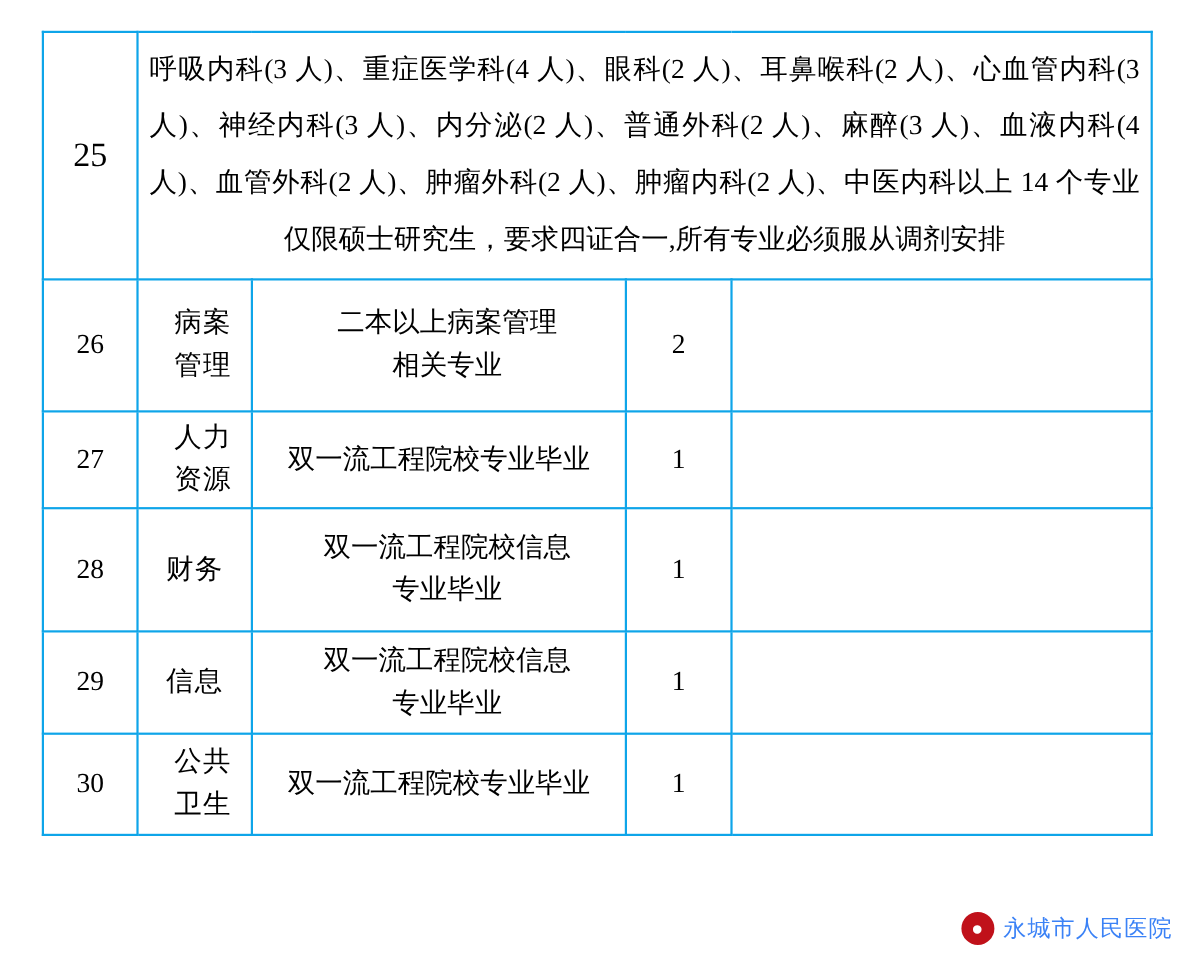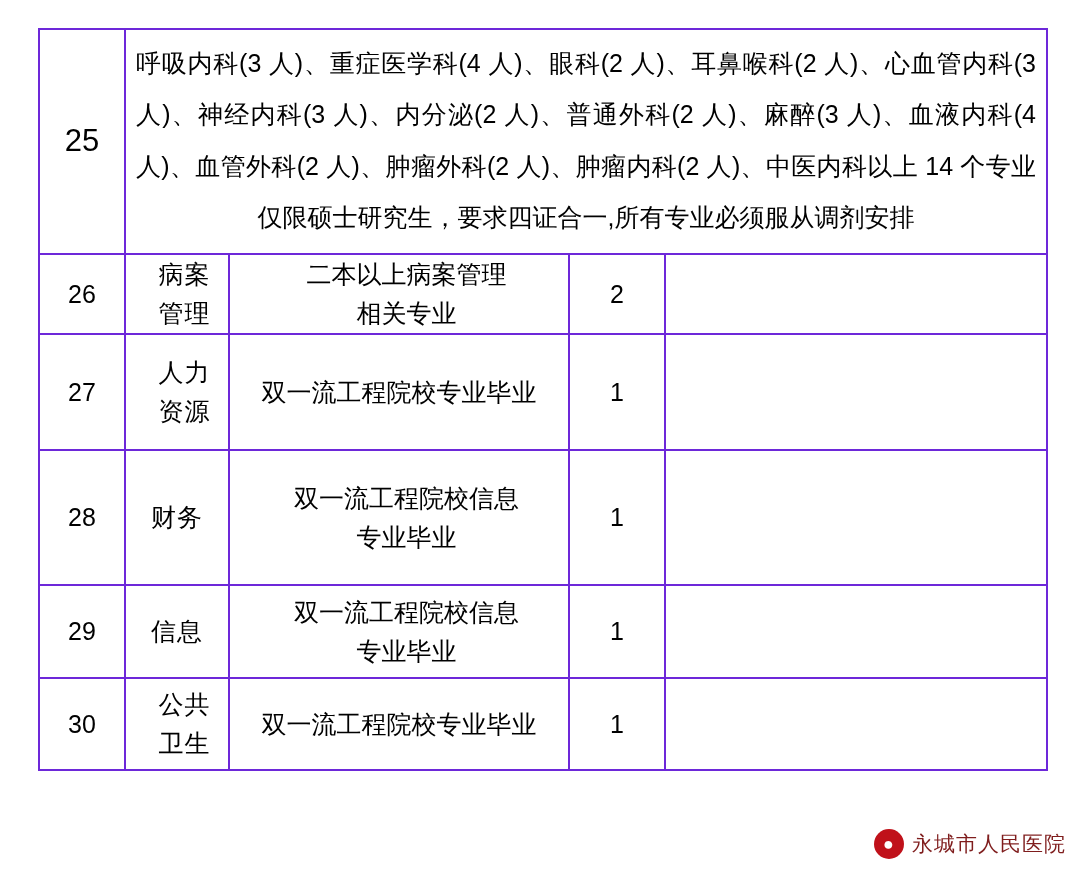--- a/index.html
+++ b/index.html
@@ -27,27 +27,27 @@
   table.recruit-table {
     position: absolute;
     left: 38px;
     top: 28px;
     width: 1008px;
     border-collapse: collapse;
     table-layout: fixed;
   }
 
   table.recruit-table td {
-    border: 2px solid #6d28d9;
+    border: 2px solid #0ea5e9;
     padding: 0;
     vertical-align: middle;
     text-align: center;
     font-size: 25px;
     line-height: 1.55;
-    font-family: Liberation Sans, sans-serif;
+    font-family: Liberation Serif, serif;
   }
 
   
   col.c-index { width: 86px; }
   col.c-dept  { width: 104px; }
   col.c-req   { width: 340px; }
   col.c-count { width: 96px; }
   col.c-note  { width: 382px; }
 
   .cell-index {
@@ -112,21 +112,21 @@
     border-radius: 50%;
     background: #c0111a;
     display: inline-flex;
     align-items: center;
     justify-content: center;
     color: #ffffff;
     font-size: 18px;
     line-height: 1;
   }
   .wm-text {
-    color: #7f1d1d;
+    color: #3b82f6;
     font-family: "Liberation Sans", "DejaVu Sans", sans-serif;
   }
 </style>
 </head>
 <body>
 
 <div class="page">
 
   <table class="recruit-table">
     <colgroup>
@@ -136,46 +136,46 @@
       <col class="c-count">
       <col class="c-note">
     </colgroup>
     <tbody>
 
       <tr class="row-merged" style="height:222px;">
         <td class="cell-index-tall">25</td>
         <td class="cell-long" colspan="4">呼吸内科(3 人)、重症医学科(4 人)、眼科(2 人)、耳鼻喉科(2 人)、心血管内科(3 人)、神经内科(3 人)、内分泌(2 人)、普通外科(2 人)、麻醉(3 人)、血液内科(4 人)、血管外科(2 人)、肿瘤外科(2 人)、肿瘤内科(2 人)、中医内科以上 14 个专业仅限硕士研究生，要求四证合一,所有专业必须服从调剂安排</td>
       </tr>
 
-      <tr style="height:80px;">
+      <tr style="height:120px;">
         <td class="cell-index">26</td>
         <td class="cell-dept two-line">
           <span>病案</span>
           <span>管理</span>
         </td>
         <td class="cell-req two-line">
           <span>二本以上病案管理</span>
           <span>相关专业</span>
         </td>
         <td class="cell-count">2</td>
         <td class="cell-note"></td>
       </tr>
 
-      <tr style="height:116px;">
+      <tr style="height:88px;">
         <td class="cell-index">27</td>
         <td class="cell-dept two-line">
           <span>人力</span>
           <span>资源</span>
         </td>
         <td class="cell-req">双一流工程院校专业毕业</td>
         <td class="cell-count">1</td>
         <td class="cell-note"></td>
       </tr>
 
-      <tr style="height:135px;">
+      <tr style="height:112px;">
         <td class="cell-index">28</td>
         <td class="cell-dept">财务</td>
         <td class="cell-req two-line">
           <span>双一流工程院校信息</span>
           <span>专业毕业</span>
         </td>
         <td class="cell-count">1</td>
         <td class="cell-note"></td>
       </tr>
 

